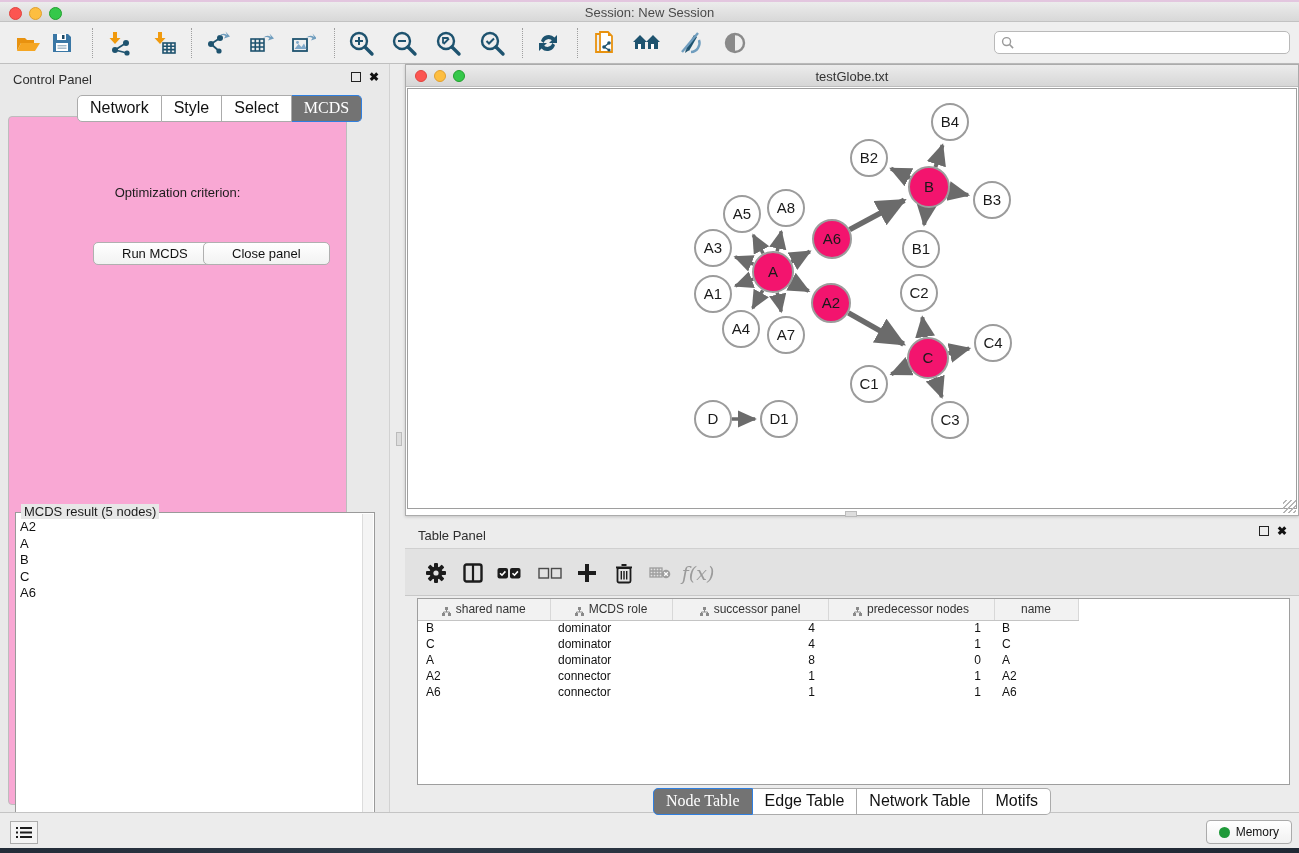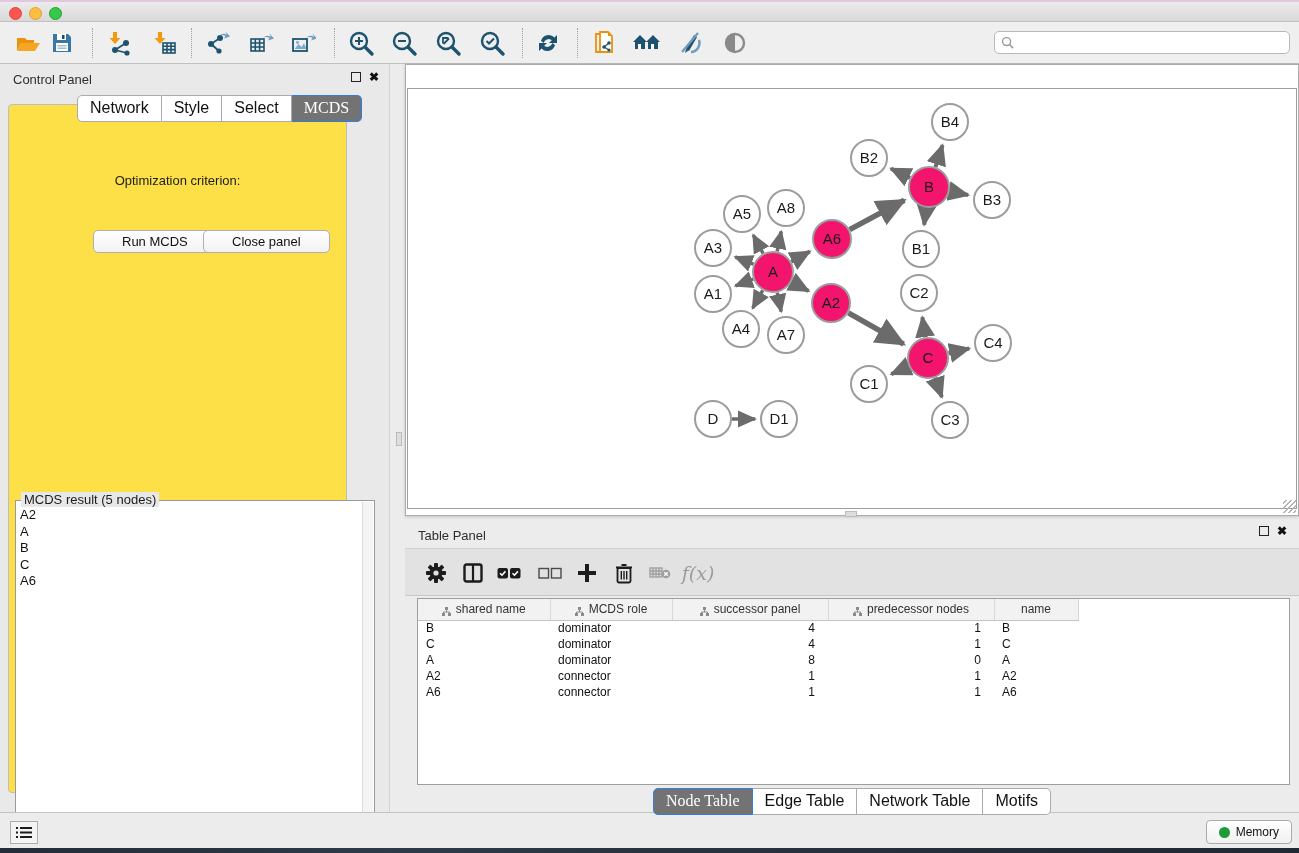--- a/index.html
+++ b/index.html
@@ -31,22 +31,22 @@
   .winbtns { position:absolute; top:8px; display:flex; gap:8px; align-items:center; }
   .float-ic { width:10px; height:10px; border:1.5px solid #222; display:inline-block; }
   .close-ic { font-size:12px; font-weight:bold; color:#111; line-height:10px; }
 
   .tabrow { position:absolute; display:flex; z-index:3; }
   .tab { background:#FFF; border:1px solid #ABABAB; border-left:none; padding:3px 12px 4px 12px; font-size:16px; color:#111; }
   .tab:first-child { border-left:1px solid #ABABAB; border-radius:5px 0 0 5px; }
   .tab:last-child { border-radius:0 5px 5px 0; }
   .tab.active { background:#737373; border-color:#2F7FE0; color:#FFF;font-family:Liberation Serif, serif; }
 
-  .cp-inner { position:absolute; left:8px; top:40px; width:339px; height:689px;
-    border:1px solid #BDBDBD; border-radius:4px; background:#fde047; }
+  .cp-inner { position:absolute; left:8px; top:52px; width:339px; height:689px;
+    border:1px solid #BDBDBD; border-radius:4px; background:#f9a8d4; }
   .opt-label { position:absolute; left:0; right:0; top:68px; text-align:center; font-size:13px; color:#1C1C1C; }
   .dropdown { position:absolute; left:34px; top:91px; width:312px; height:25px; background:#FFF;
     border:1px solid #ADADAD; border-radius:4px; display:flex; align-items:center; }
   .dropdown .dval { padding-left:8px; font-size:13px; color:#111; flex:1; }
   .spinner { width:20px; height:23px; background:linear-gradient(#66AFFE,#2E7FE8); border-radius:0 3px 3px 0;
     display:flex; flex-direction:column; align-items:center; justify-content:center; gap:2px; }
   .spin-up { width:0; height:0; border-left:4px solid transparent; border-right:4px solid transparent; border-bottom:5px solid #FFF; }
   .spin-dn { width:0; height:0; border-left:4px solid transparent; border-right:4px solid transparent; border-top:5px solid #FFF; }
   .cp-btn { position:absolute; top:125px; height:23px; background:linear-gradient(#FFFFFF,#F2F2F2);
     border:1px solid #B0B0B0; border-radius:5px; font-size:13px; color:#111; padding:0 28px; font-family:"Liberation Sans",sans-serif; }
@@ -102,20 +102,21 @@
   svg { display:block; }
 </style>
 </head>
 <body>
 
 <div class="top-strip"></div>
 <div class="titlebar">
   <span class="tl red"></span>
   <span class="tl yellow"></span>
   <span class="tl green"></span>
+  <div class="title">Session: New Session</div>
 </div>
 
 <div class="toolbar">
   <span class="tbi" style="left:11px">
     <svg width="26" height="26" viewBox="0 0 26 26">
         <path d="M2 8 h8 l2 2 h7 v3 h-13 l-4 8 z" fill="#E8920F"></path>
         <path d="M6 13 h19 l-5 8 H2 z" fill="#F5A623"></path>
       </svg>
   </span>
   <span class="tbi" style="left:45px">
@@ -279,20 +280,26 @@
           <div>A6</div>
         </div>
       <div class="scrolltrack"></div>
     </div>
   </div>
 </div>
 <div class="vsplit"></div>
 <div class="v-grip"></div>
 
 <div class="netwin">
+  <div class="net-titlebar">
+    <span class="ntl red"></span>
+    <span class="ntl yellow"></span>
+    <span class="ntl green"></span>
+    <div class="title">testGlobe.txt</div>
+  </div>
   <div class="net-canvas">
     <svg id="graph" width="888" height="419" viewBox="0 0 888 419">
         <defs>
           <marker id="arr" markerWidth="7" markerHeight="6" refX="5" refY="2.5" orient="auto" markerUnits="strokeWidth">
             <path d="M0,0 L5.5,2.5 L0,5 z" fill="#6B6B6B"></path>
           </marker>
         </defs>
         <line x1="355.10107730506843" y1="164.47943495786996" x2="345.24234791781515" y2="146.03407029784768" stroke="#6B6B6B" stroke-width="3.5" marker-end="url(#arr)"></line>
         <line x1="369.1802584100922" y1="162.42026628877687" x2="373.252420805681" y2="142.37269757203197" stroke="#6B6B6B" stroke-width="3.5" marker-end="url(#arr)"></line>
         <line x1="345.5019894914096" y1="175.20079579656382" x2="327.1441690776134" y2="167.8576676310454" stroke="#6B6B6B" stroke-width="3.5" marker-end="url(#arr)"></line>

